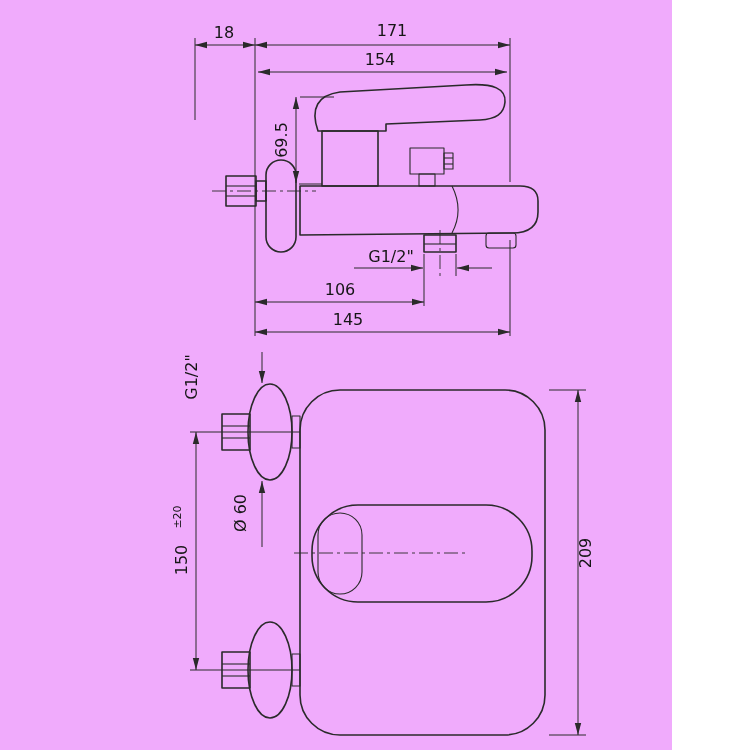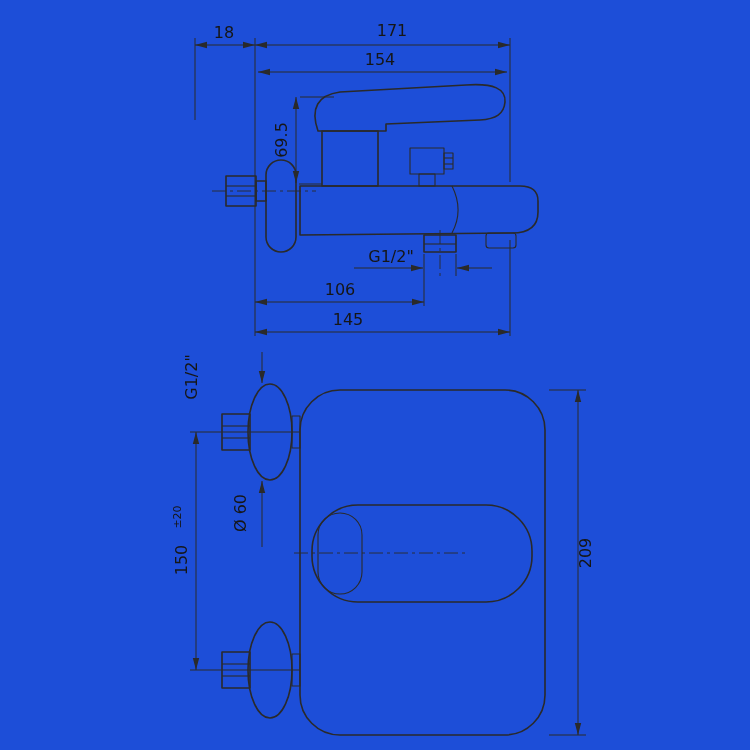--- a/index.html
+++ b/index.html
@@ -1,17 +1,17 @@
 <!DOCTYPE html>
 <html><head>
 <meta charset="utf-8">
 <style>
   html,body{margin:0;padding:0;background:#fff;}
   .canvas{
-    width:750px;height:750px;position:relative;background:#1d4ed8;
+    width:672px;height:750px;position:relative;background:#f0abfc;
     font-family:"DejaVu Sans", sans-serif;box-sizing:border-box;
   }
   svg{display:block;}
   .obj{fill:none;stroke:#2a2a2a;stroke-width:1.6;stroke-linejoin:round;stroke-linecap:round;}
   .obj2{fill:none;stroke:#2a2a2a;stroke-width:1.1;stroke-linejoin:round;}
   .dim{fill:none;stroke:#2a2a2a;stroke-width:1;}
   .cl{fill:none;stroke:#2a2a2a;stroke-width:0.9;stroke-dasharray:14 4 3 4;}
   .dtext{font-family:"DejaVu Sans", sans-serif;font-size:16px;fill:#161616;text-anchor:middle;}
   .dtext-sm{font-family:"DejaVu Sans", sans-serif;font-size:11px;fill:#161616;text-anchor:middle;}
 </style>

